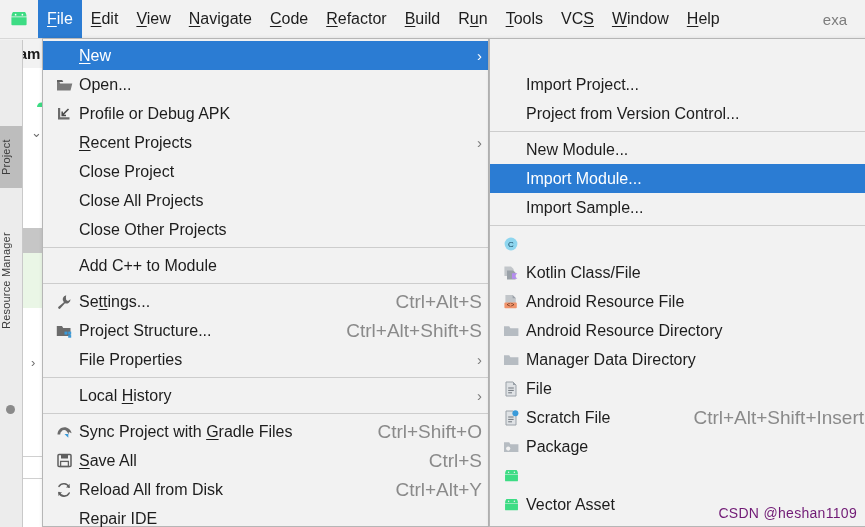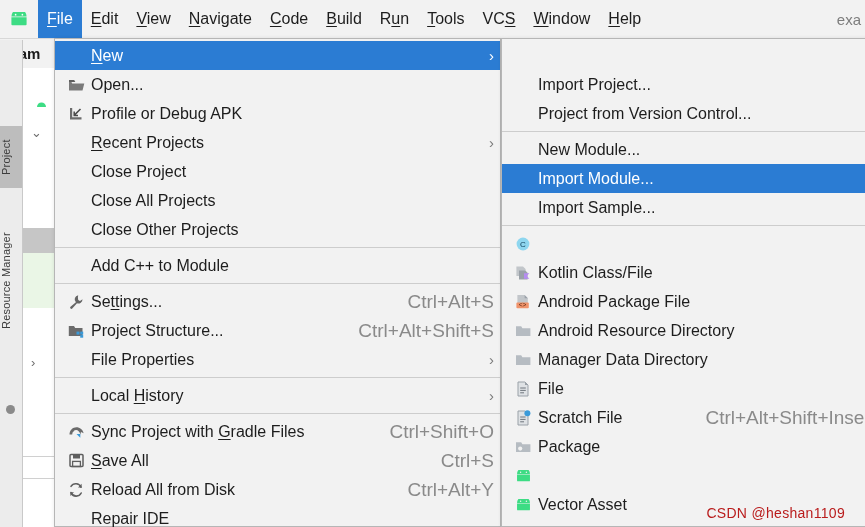--- a/index.html
+++ b/index.html
@@ -193,37 +193,36 @@
   }
   .menubar-item.active {
     background: #2b7cd3;
     color: #ffffff;
   }
   .menubar-item u {
     text-underline-offset: 2px;
   }
   .menubar-right {
     margin-left: auto;
-    padding-right: 4px;
+    padding-right: 18px;
     font-size: 15px;
     color: #7d7d7d;
     white-space: nowrap;
     overflow: hidden;
   }
 
   
   .menu-popup {
     position: absolute;
     background: #f2f2f2;
     border: 1px solid #b6b6b6;
     box-shadow: 2px 2px 5px rgba(0,0,0,.22);
     z-index: 60;
     padding: 2px 0;
     box-sizing: border-box;
-    margin-left: 12px;
   }
   #file-menu {
     left: 42px;
     top: 38px;
     width: 447px;
     height: 489px;
   }
   #new-submenu {
     left: 489px;
     top: 38px;
@@ -276,24 +275,24 @@
     background: #cdcdcd;
     margin: 3px 0;
   }
   u.mn { text-underline-offset: 2px; }
 
   
   .ic svg { display: block; }
 
   .watermark {
     position: absolute;
-    right: 20px;
+    right: 8px;
     bottom: 6px;
     font-size: 14px;
-    color: #b91c1c;
+    color: #701a75;
     z-index: 80;
     white-space: nowrap;
     letter-spacing: .3px;
   }
 </style>
 </head>
 <body>
 
 <div id="screen">
 
@@ -346,20 +345,23 @@
     <div class="menubar-item">
         <span><u>V</u>iew</span>
       </div>
     <div class="menubar-item">
         <span><u>N</u>avigate</span>
       </div>
     <div class="menubar-item">
         <span><u>C</u>ode</span>
       </div>
     <div class="menubar-item">
+        <span><u>R</u>efactor</span>
+      </div>
+    <div class="menubar-item">
         <span><u>B</u>uild</span>
       </div>
     <div class="menubar-item">
         <span>R<u>u</u>n</span>
       </div>
     <div class="menubar-item">
         <span><u>T</u>ools</span>
       </div>
     <div class="menubar-item">
         <span>VC<u>S</u></span>
@@ -570,21 +572,21 @@
 
     <div class="mi">
       <span class="ic">
         <svg width="16" height="16" viewBox="0 0 16 16">
           <path d="M2.4 1 L9.6 1 L12.8 4.2 L12.8 9.2 L2.4 9.2 Z" fill="#c2c6ca"></path>
           <path d="M9.6 1 L12.8 4.2 L9.6 4.2 Z" fill="#9aa1a8"></path>
           <rect x="1.4" y="8.6" width="12.4" height="5.6" rx="1" fill="#f0936b"></rect>
           <text x="7.6" y="13.1" font-family="Liberation Mono, monospace" font-size="6.4" text-anchor="middle" fill="#5a2a12">&lt;&gt;</text>
         </svg>
       </span>
-      <span class="lbl">Android Package File</span>
+      <span class="lbl">Android Resource File</span>
     </div>
 
     <div class="mi">
       <span class="ic">
         <svg width="17" height="14" viewBox="0 0 17 14">
           <path d="M1 2.2 L6.2 2.2 L7.4 4.2 L15.4 4.2 L15.4 12 L1 12 Z" fill="#b6bcc2"></path>
         </svg>
       </span>
       <span class="lbl">Android Resource Directory</span>
     </div>

